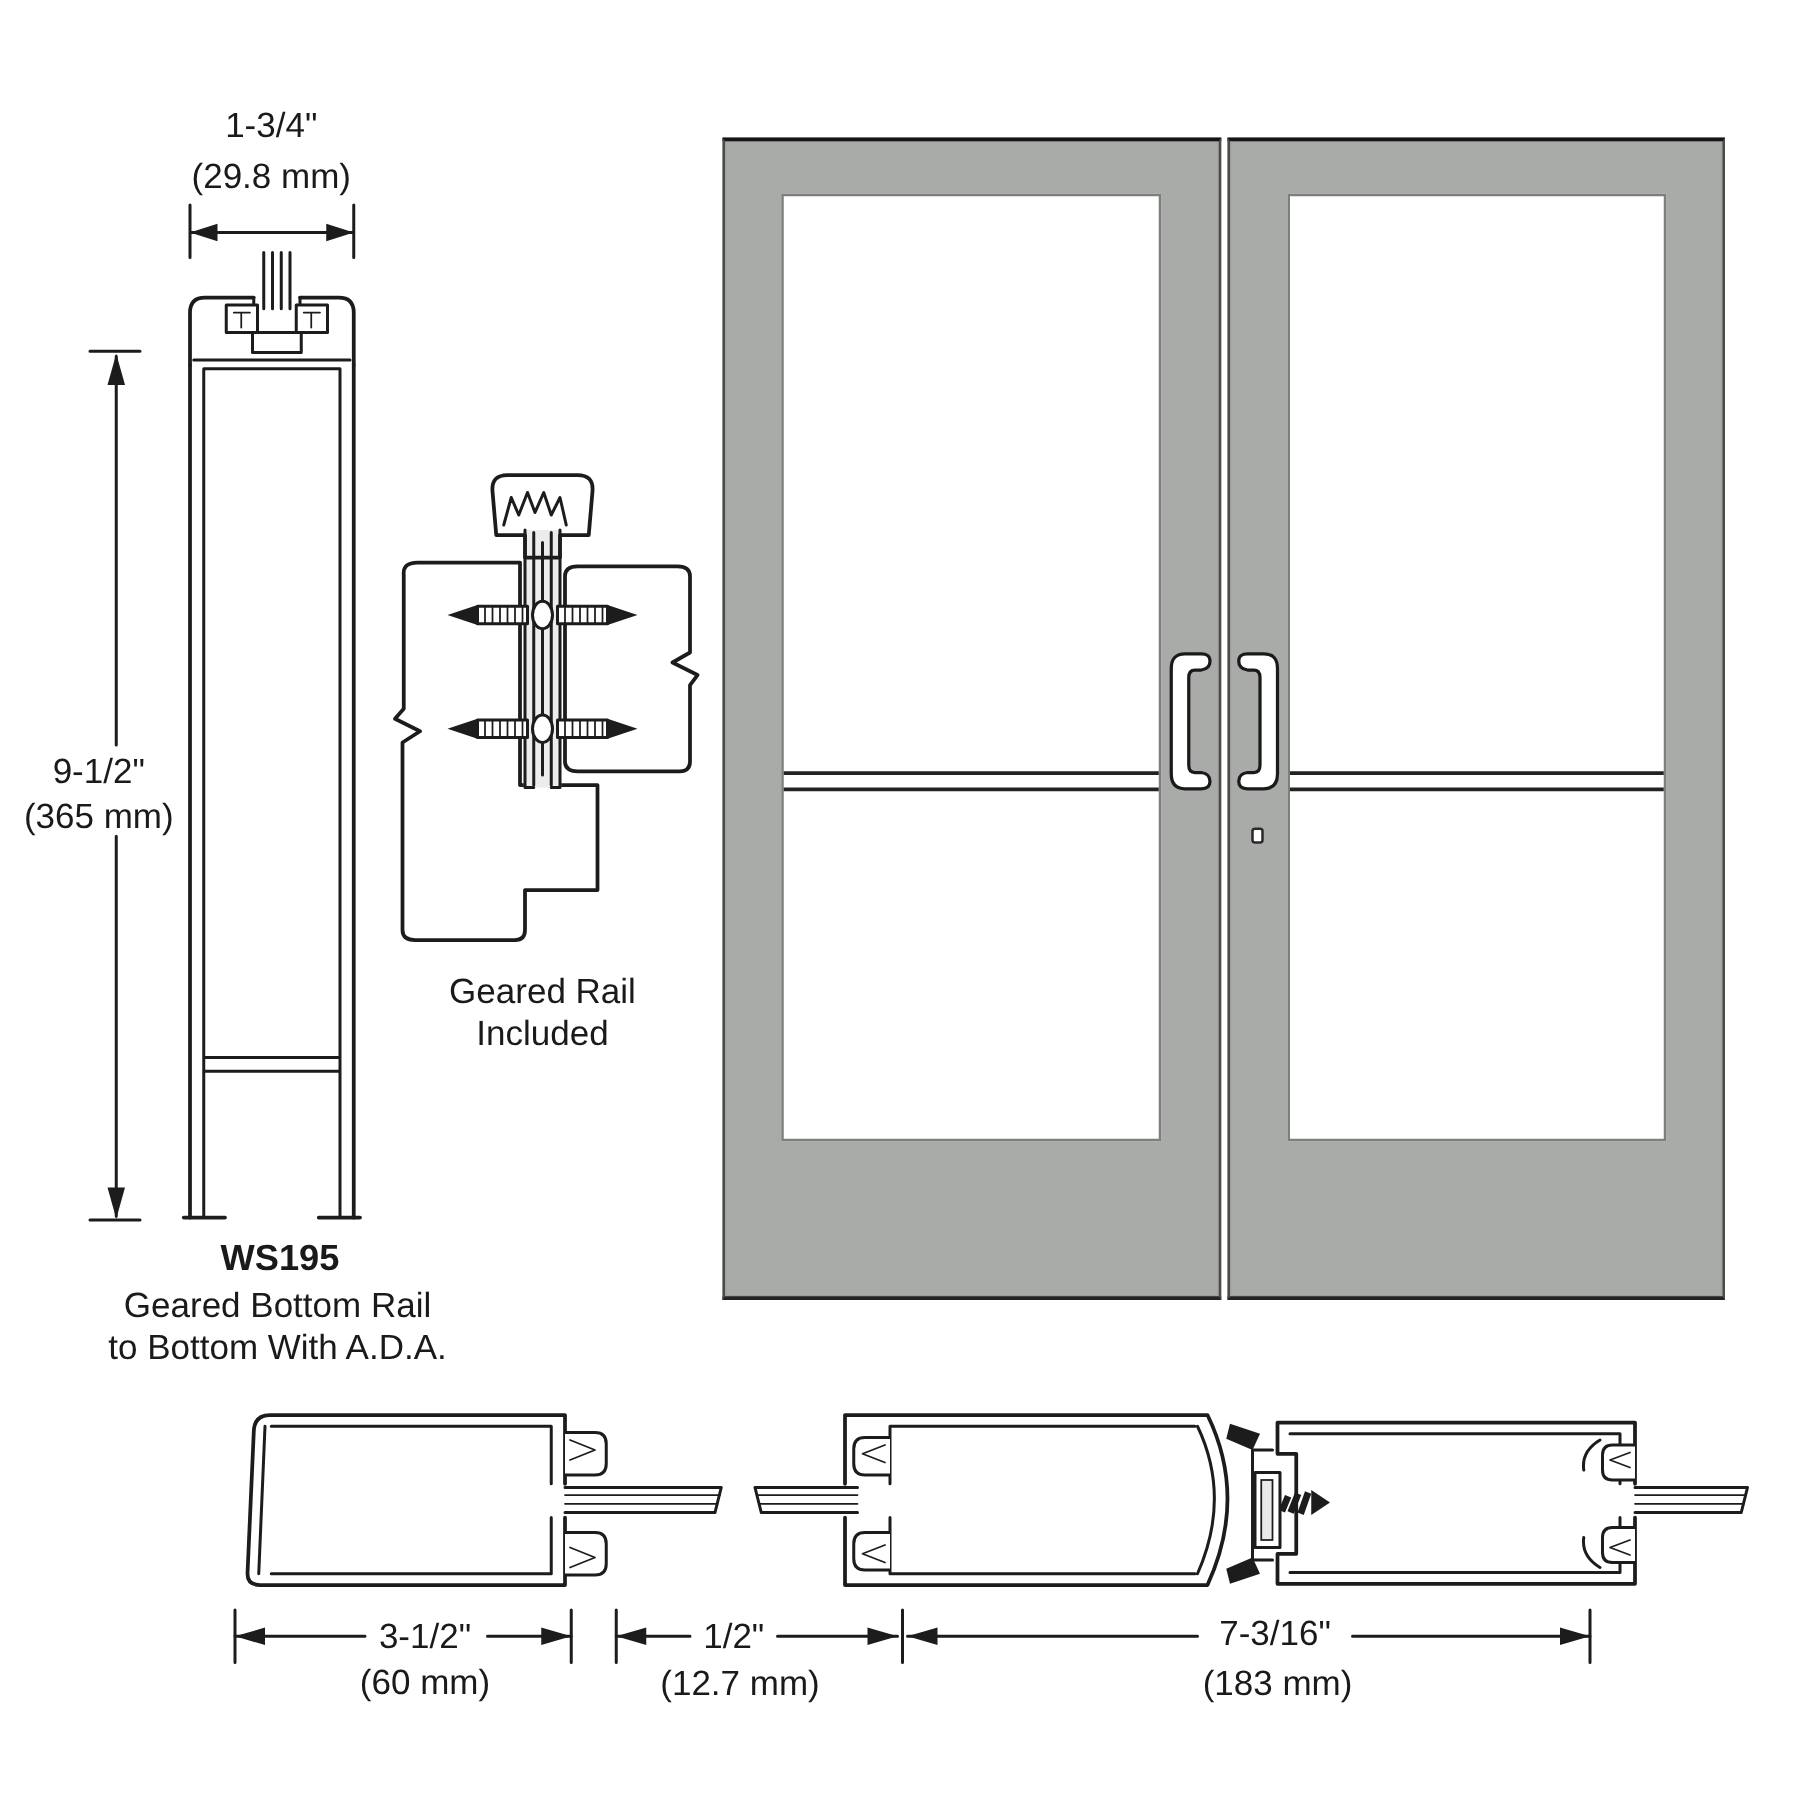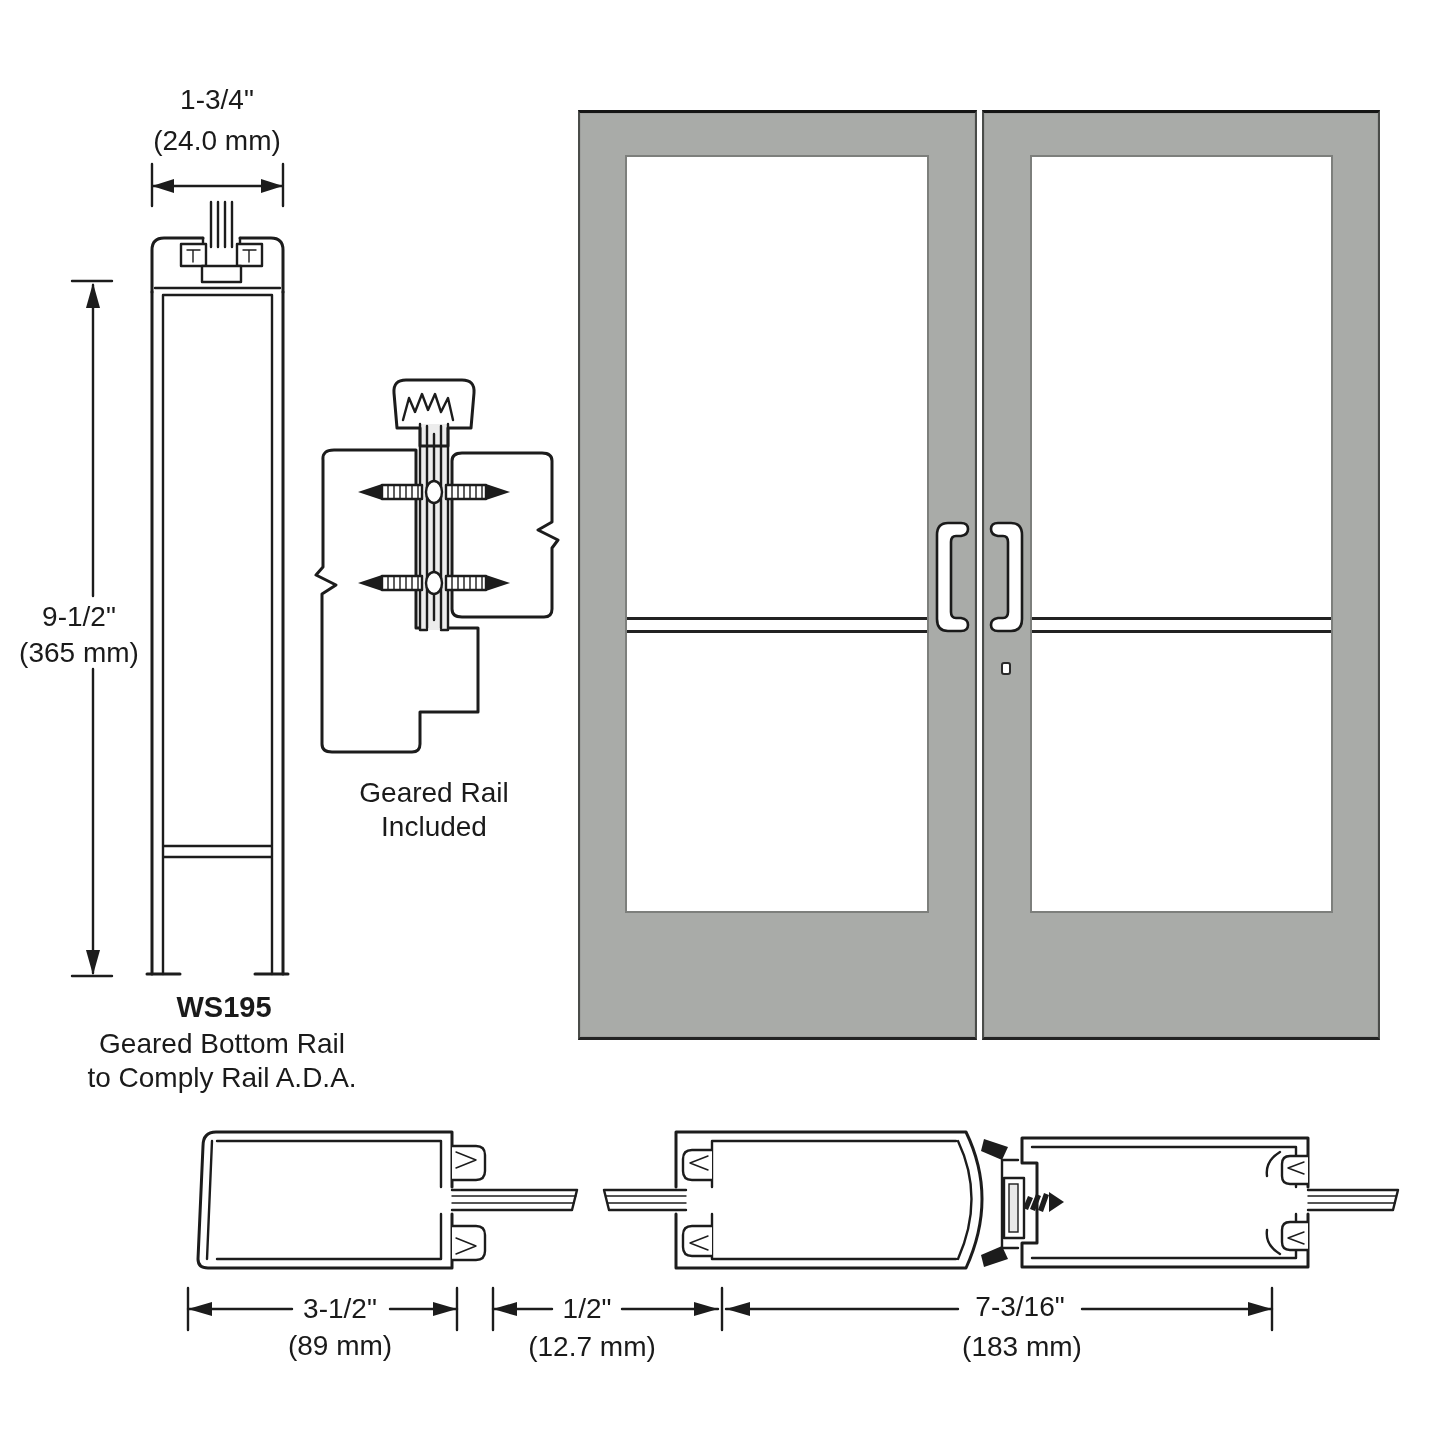--- a/index.html
+++ b/index.html
@@ -195,28 +195,28 @@
       <path d="M28,3 H15 Q4,3 4,15 V99 Q4,111 15,111 H28 Q35,111 35,105 Q35,99 28,98 H23 Q18,98 18,92 V22 Q18,16 23,16 H28 Q35,15 35,9 Q35,3 28,3 Z" fill="#ffffff" stroke="#1a1a1a" stroke-width="2.6" stroke-linejoin="round"></path>
     </svg>
   </div>
   <div class="handle flip" style="left:986px;top:520px;">
     <svg width="40" height="114" viewBox="0 0 40 114">
       <path d="M28,3 H15 Q4,3 4,15 V99 Q4,111 15,111 H28 Q35,111 35,105 Q35,99 28,98 H23 Q18,98 18,92 V22 Q18,16 23,16 H28 Q35,15 35,9 Q35,3 28,3 Z" fill="#ffffff" stroke="#1a1a1a" stroke-width="2.6" stroke-linejoin="round"></path>
     </svg>
   </div>
 
   <div class="lbl" style="left:217px;top:100px;">1-3/4"</div>
-  <div class="lbl" style="left:217px;top:141px;">(24.0 mm)</div>
+  <div class="lbl" style="left:217px;top:141px;">(29.8 mm)</div>
   <div class="lbl" style="left:79px;top:617px;">9-1/2"</div>
   <div class="lbl" style="left:79px;top:653px;">(365 mm)</div>
   <div class="lbl bold" style="left:224px;top:1007px;">WS195</div>
   <div class="lbl" style="left:222px;top:1044px;">Geared Bottom Rail</div>
-  <div class="lbl" style="left:222px;top:1078px;">to Comply Rail A.D.A.</div>
+  <div class="lbl" style="left:222px;top:1078px;">to Bottom With A.D.A.</div>
   <div class="lbl" style="left:434px;top:793px;">Geared Rail</div>
   <div class="lbl" style="left:434px;top:827px;text-align:center;">Included</div>
   <div class="lbl" style="left:340px;top:1309px;">3-1/2"</div>
-  <div class="lbl" style="left:340px;top:1346px;">(89 mm)</div>
+  <div class="lbl" style="left:340px;top:1346px;">(60 mm)</div>
   <div class="lbl" style="left:587px;top:1309px;">1/2"</div>
   <div class="lbl" style="left:592px;top:1347px;">(12.7 mm)</div>
   <div class="lbl" style="left:1020px;top:1307px;">7-3/16"</div>
   <div class="lbl" style="left:1022px;top:1347px;">(183 mm)</div>
 
 </div>
 
 </body></html>

